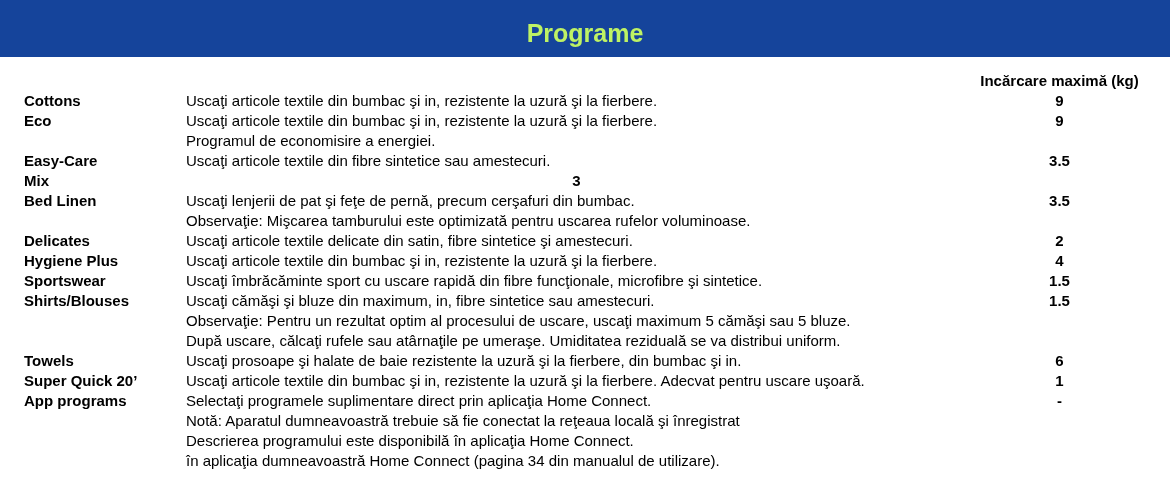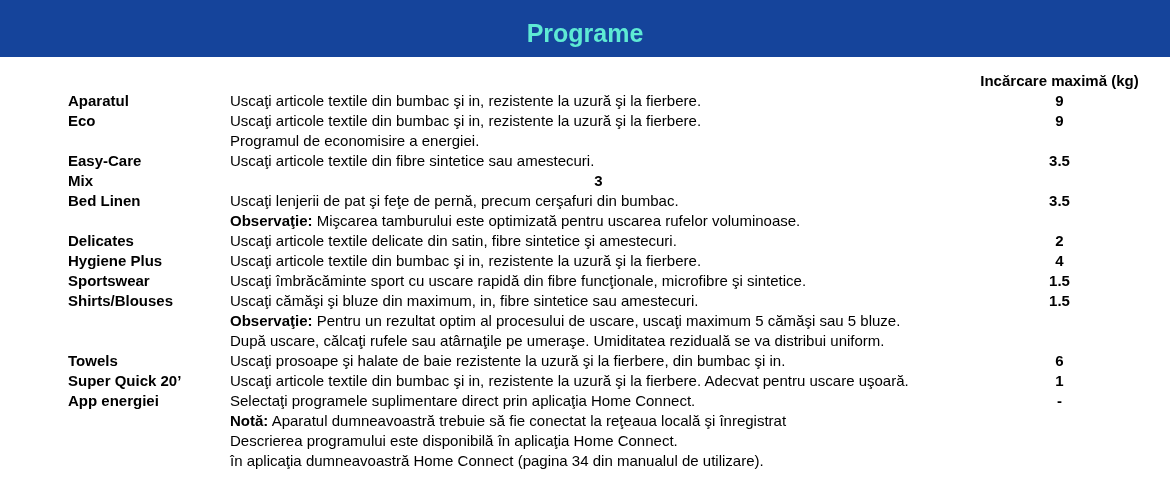--- a/index.html
+++ b/index.html
@@ -13,55 +13,55 @@
   .title-bar {
     height: 57px;
     display: flex; align-items: center; justify-content: center;
   }
   .title-bar h1 {
     margin: 0;
     font-size: 25px;
     font-weight: bold;
   }
   .programs-table {
-    padding: 14px 18px 0 68px;
+    padding: 14px 18px 0 24px;
     font-size: 15px;
     line-height: 20px;
   }
   .row {
     display: grid;
     grid-template-columns: 162px 1fr 185px;
   }
   .col-name { font-weight: bold; }
   .col-desc { }
-  .desc-line b { font-weight: bold; }
+  .desc-line b { font-weight: normal; }
   .col-load {
     font-weight: bold;
     text-align: center;
   }
   .header-load { white-space: nowrap; }
 </style>
 </head>
 <body>
 
 <div class="page">
 
   <div class="title-bar" style="background: rgb(21, 68, 155);">
-    <h1 style="color: #5eead4; margin-top: 10px;">Programe</h1>
+    <h1 style="color: #bef264; margin-top: 10px;">Programe</h1>
   </div>
 
   <div class="programs-table">
     <div class="row">
       <div class="col-name"></div>
       <div class="col-desc"></div>
       <div class="col-load header-load">Incărcare maximă (kg)</div>
     </div>
     <div id="rows">
   <div class="row">
-    <div class="col-name">Aparatul</div>
+    <div class="col-name">Cottons</div>
     <div class="col-desc">
             <div class="desc-line">Uscaţi articole textile din bumbac şi in, rezistente la uzură şi la fierbere.</div>
           </div>
     <div class="col-load">9</div>
   </div>
 
   <div class="row">
     <div class="col-name">Eco</div>
     <div class="col-desc">
             <div class="desc-line">Uscaţi articole textile din bumbac şi in, rezistente la uzură şi la fierbere.</div>
@@ -136,21 +136,21 @@
 
   <div class="row">
     <div class="col-name">Super Quick 20’</div>
     <div class="col-desc">
             <div class="desc-line">Uscaţi articole textile din bumbac şi in, rezistente la uzură şi la fierbere. Adecvat pentru uscare uşoară.</div>
           </div>
     <div class="col-load">1</div>
   </div>
 
   <div class="row">
-    <div class="col-name">App energiei</div>
+    <div class="col-name">App programs</div>
     <div class="col-desc">
             <div class="desc-line">Selectaţi programele suplimentare direct prin aplicaţia Home Connect.</div>
             <div class="desc-line"><b>Notă:</b> Aparatul dumneavoastră trebuie să fie conectat la reţeaua locală şi înregistrat</div>
             <div class="desc-line">Descrierea programului este disponibilă în aplicaţia Home Connect.</div>
             <div class="desc-line">în aplicaţia dumneavoastră Home Connect (pagina 34 din manualul de utilizare).</div>
           </div>
     <div class="col-load">-</div>
   </div>
 </div>
   </div>

